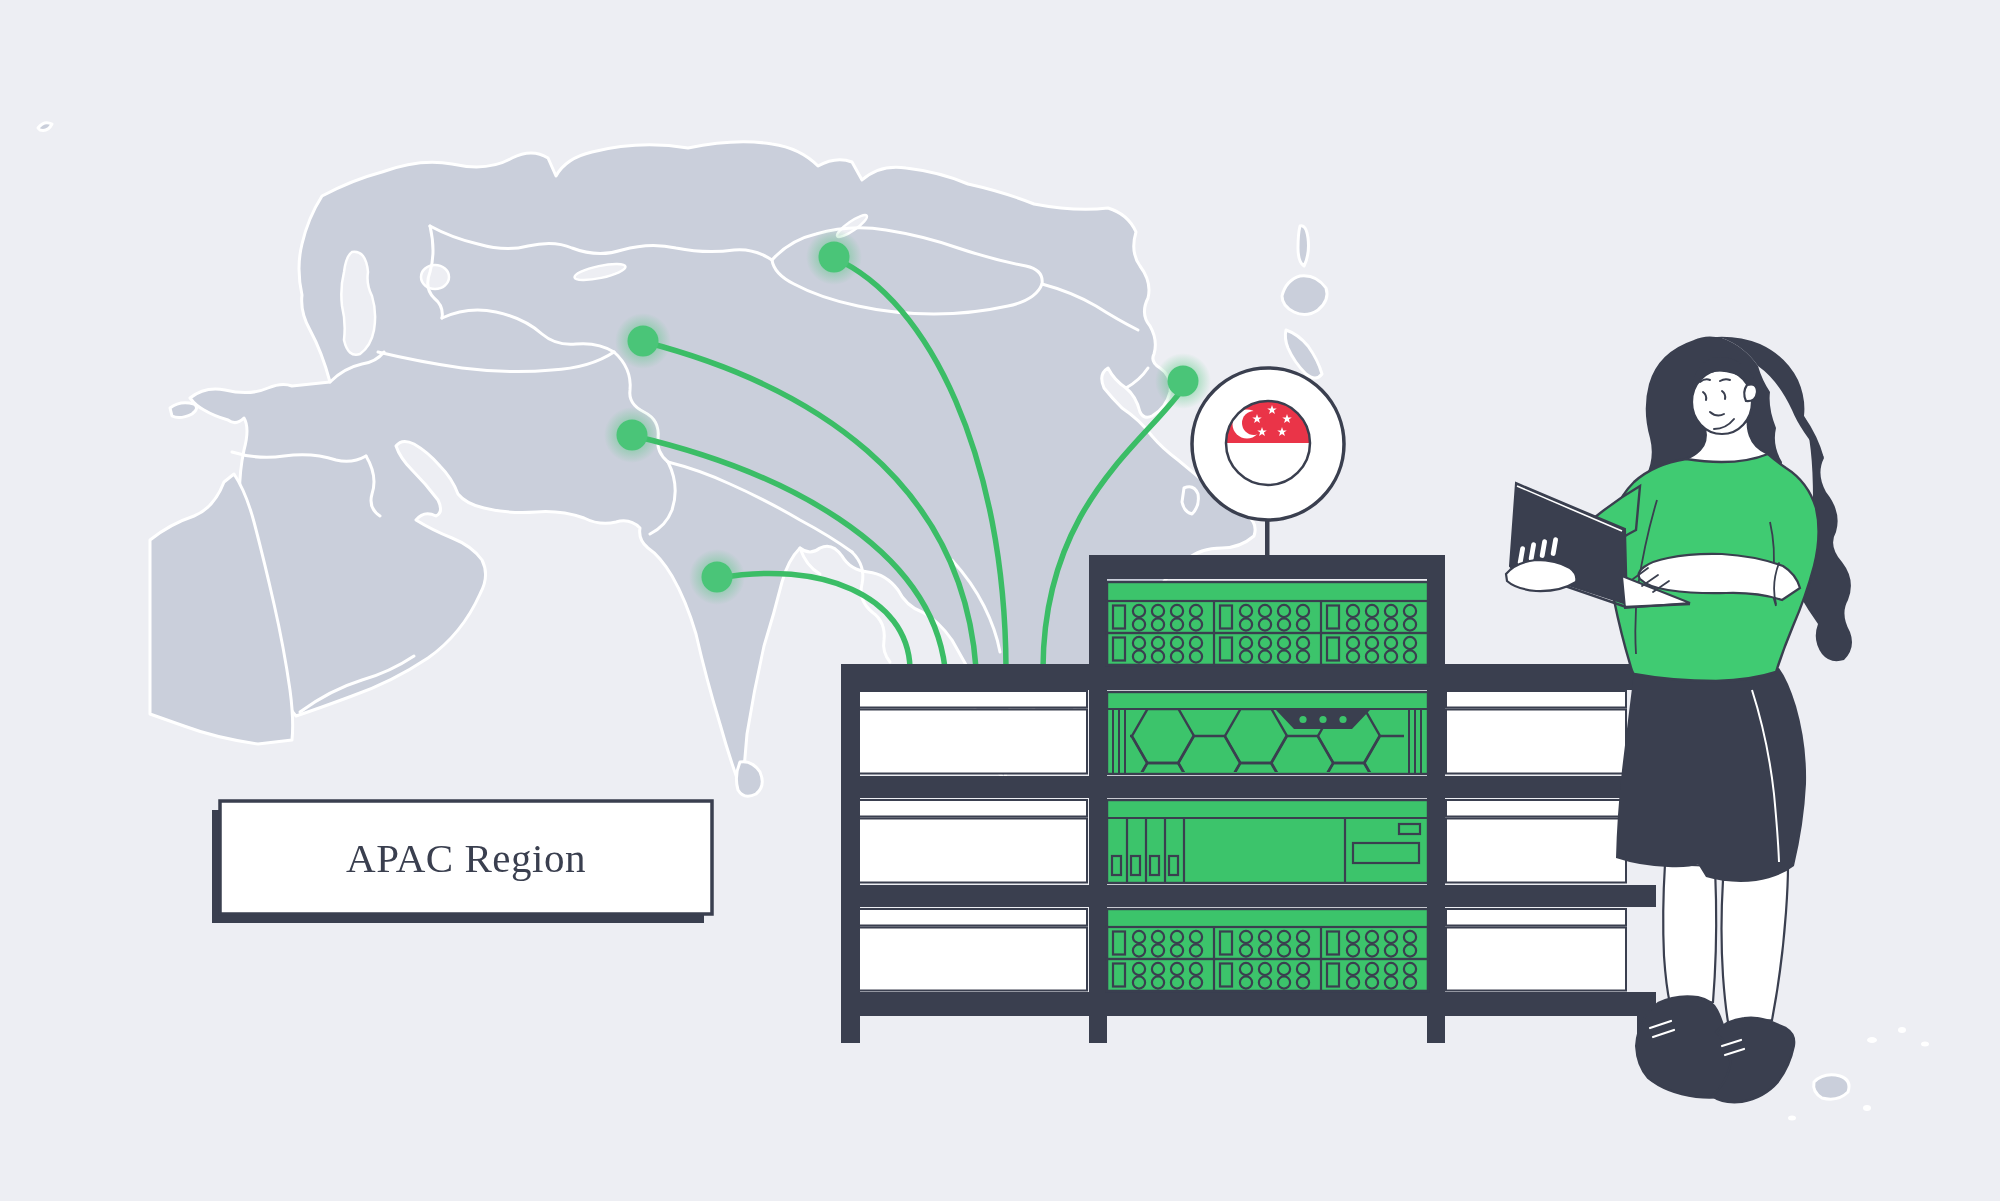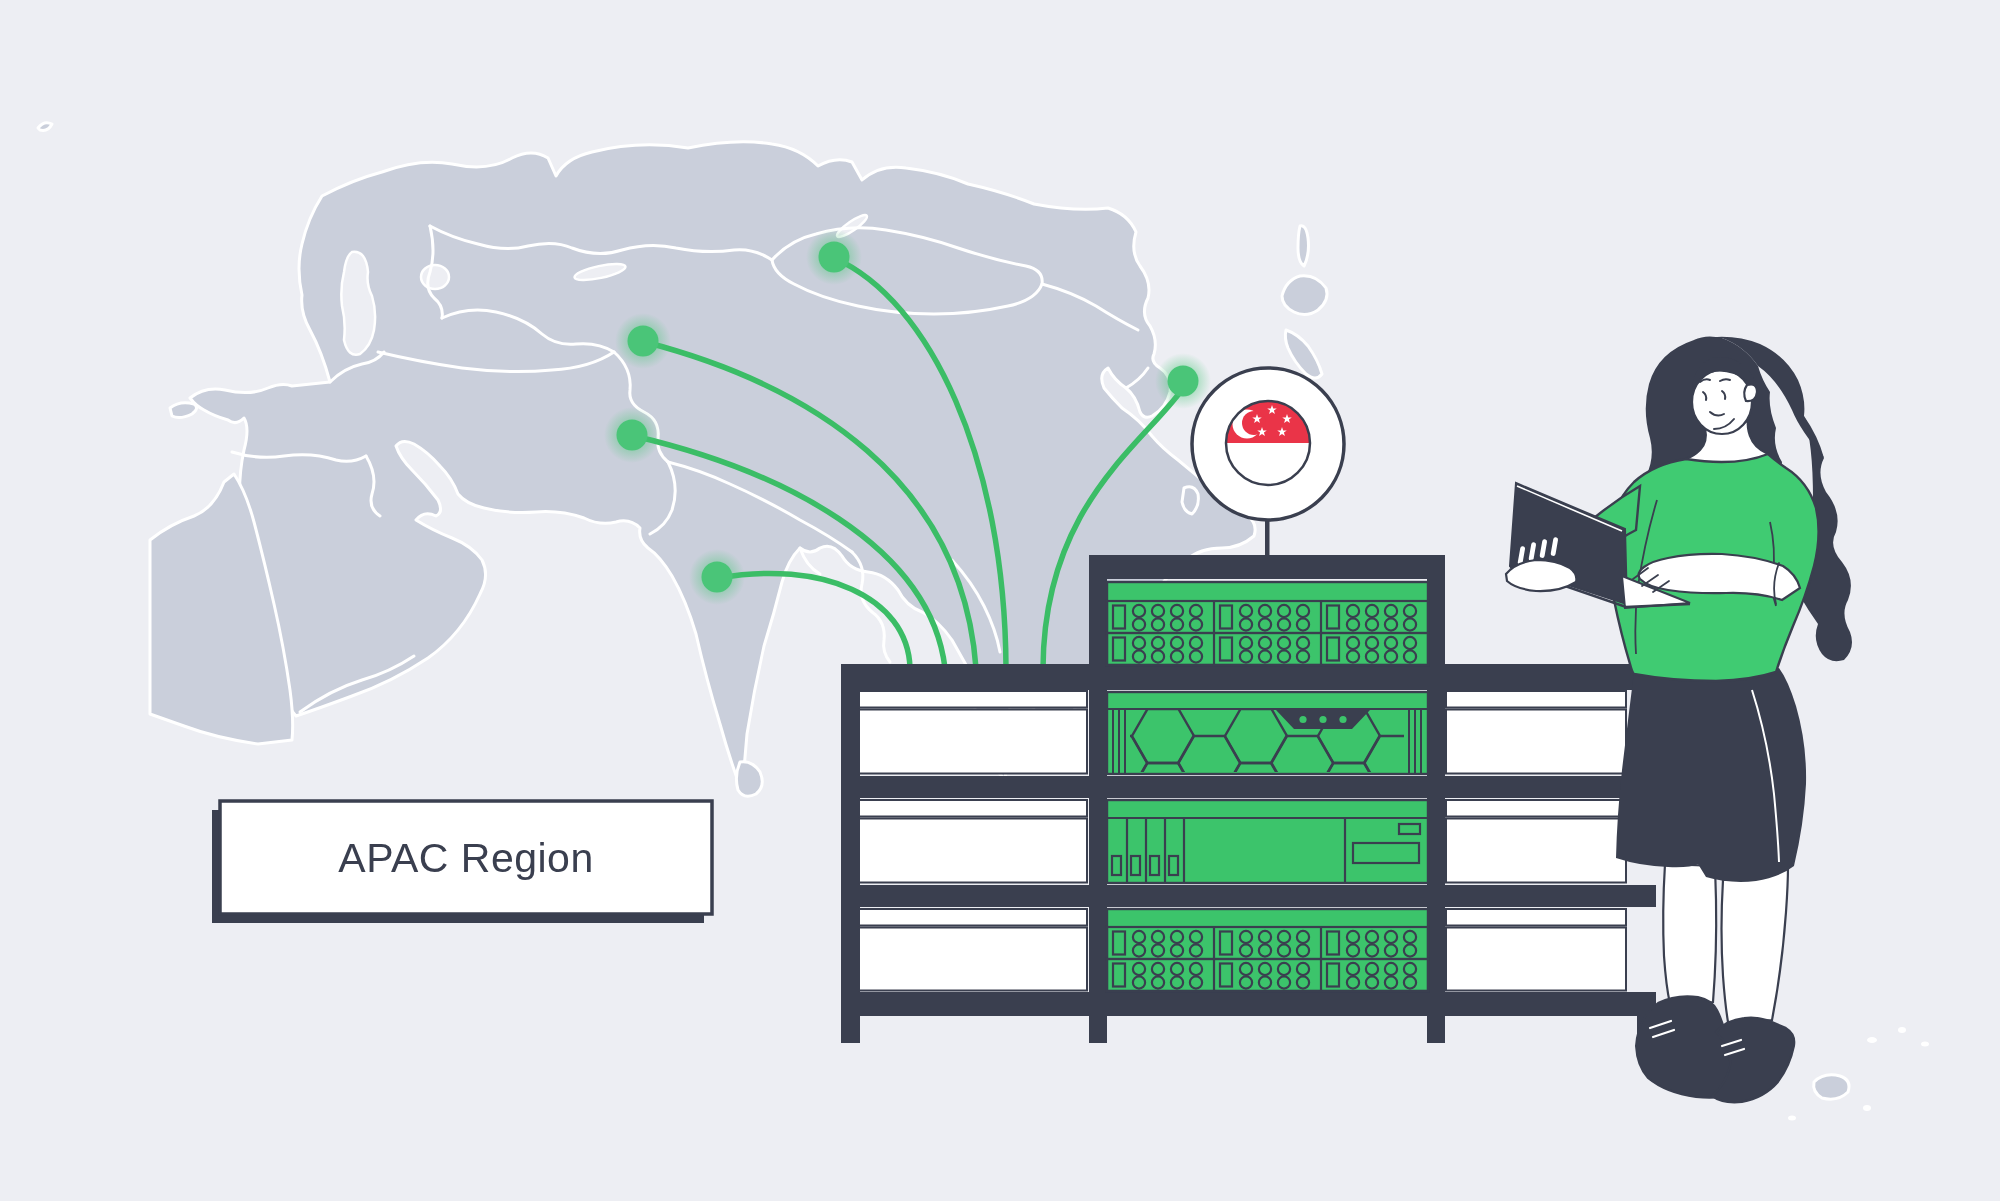--- a/index.html
+++ b/index.html
@@ -1,21 +1,21 @@
 <!DOCTYPE html>
 <html style="--bg: #edeef3; --land: #cacfdb; --navy: #3a3f4f; --green: #3cc46b; --sweater: #40cb72; --line: #3bbd66; --dot: #4ac578; --red: #ea3448; --white: #ffffff;"><head>
 <meta charset="utf-8">
 <style>
   :root{
     --bg:#edeef3; --land:#cacfdb; --navy:#3a3f4f; --green:#3cc46b; --sweater:#40cb72;
     --line:#3bbd66; --dot:#4ac578; --red:#ea3448; --white:#ffffff;
   }
   html,body{margin:0;padding:0;background:var(--bg);}
   .stage{position:relative;width:2000px;height:1201px;background:var(--bg);overflow:hidden;
-         font-family:Liberation Sans, sans-serif;}
+         font-family:Liberation Serif, serif;}
   svg{display:block}
   .coast{fill:var(--land);stroke:var(--white);stroke-width:3;stroke-linejoin:round;}
   .lake{fill:var(--bg);stroke:var(--white);stroke-width:2.5;}
   .border{fill:none;stroke:var(--white);stroke-width:3;stroke-linecap:round;stroke-linejoin:round;}
   .gline{fill:none;stroke:var(--line);stroke-width:5.5;stroke-linecap:round;}
   .navyf{fill:var(--navy);}
   .greenf{fill:var(--green);}
   .outl{fill:none;stroke:var(--navy);stroke-width:2.2;}
   .whitebox{fill:var(--white);stroke:var(--navy);stroke-width:2;}
   .skin{fill:var(--white);stroke:var(--navy);stroke-width:2.2;}

